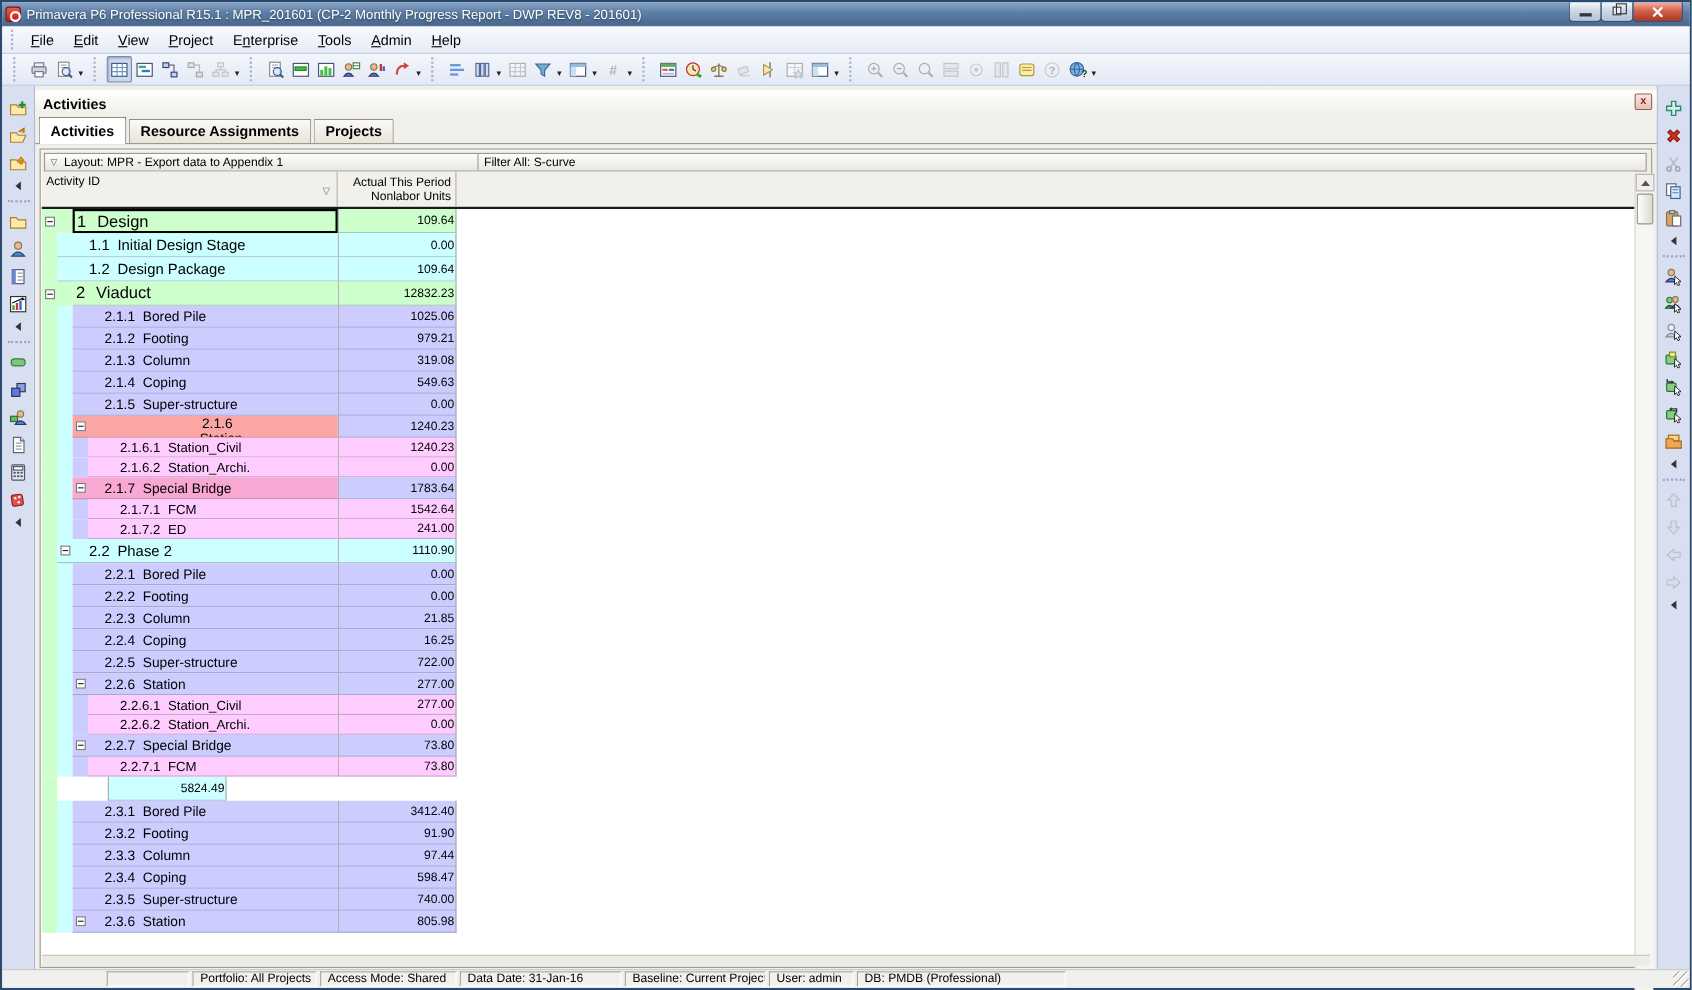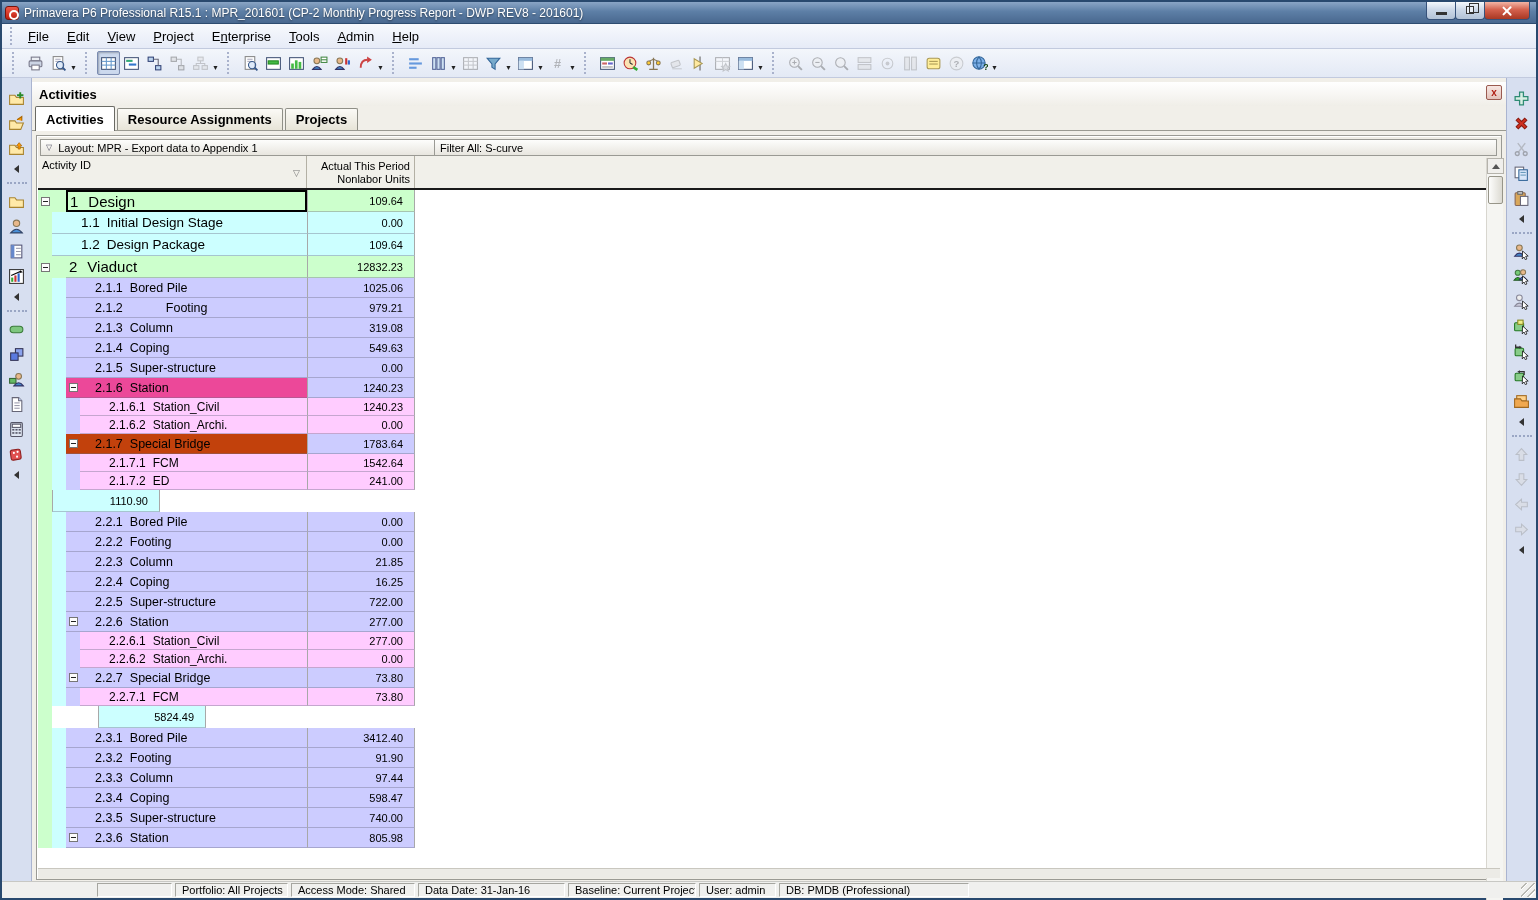--- a/index.html
+++ b/index.html
@@ -92,21 +92,21 @@
 
   .grid-body{position:absolute;left:1px;top:54px;width:1448px;height:684px;background:#fff;overflow:hidden;}
   .row{display:flex;width:377px;}
   .row.l0,.row.l1{height:22px;} .row.l2{height:20px;} .row.l3{height:18px;}
   .cell{display:flex;align-items:center;}
   .gutter{width:14px;flex:0 0 auto;justify-content:center;}
   .lead,.strip{width:14px;flex:0 0 auto;}
   .main{flex:1;position:relative;padding-left:29px;border-bottom:1px solid rgba(110,110,135,.4);white-space:nowrap;overflow:hidden;}
   .l0 .main{padding-left:3px;}
   .main.selected{border:2px solid #000;padding-left:2px;}
-  .val{width:108px;flex:0 0 auto;justify-content:flex-end;padding-right:11px;font-size:11px;
+  .val{width:108px;flex:0 0 auto;justify-content:flex-end;padding-right:1px;font-size:11px;
     border-left:1px solid #a8a8a8;border-right:1px solid #a8a8a8;border-bottom:1px solid rgba(110,110,135,.4);}
   .l0 .main{font-size:15px;} .l1 .main{font-size:13.5px;} .l2 .main{font-size:12.5px;} .l3 .main{font-size:12px;}
   .rid{margin-right:7px;} .l0 .rid{margin-right:10px;}
   .exp{width:9px;height:9px;border:1px solid #767676;background:#fcfcfc;position:relative;flex:0 0 auto;}
   .exp::after{content:"";position:absolute;left:1px;right:1px;top:3px;height:1px;background:#222;}
   .exp.abs{position:absolute;left:3px;top:calc(50% - 5px);}
 
   .vscroll{position:absolute;left:1449px;top:22px;width:17px;height:848px;background:#f5f5f2;
     border-left:1px solid #d8d6cf;}
   .vs-btn{position:absolute;left:0;width:17px;height:16px;background:#f0efec;border:1px solid #b5b3ab;
@@ -862,21 +862,21 @@
             <div class="cell strip" style="background: rgb(204, 255, 255);"></div>
             <div class="cell main" style="background: rgb(204, 204, 255);">
               <span class="rid">2.1.1</span>
               <span>Bored Pile</span>
             </div>
             <div class="cell val" style="background: rgb(204, 204, 255);">1025.06</div>
           </div>
           <div class="row l2">
             <div class="cell gutter" style="background: rgb(204, 255, 204);"></div>
             <div class="cell strip" style="background: rgb(204, 255, 255);"></div>
-            <div class="cell main" style="background: rgb(204, 204, 255); gap: 36px;">
+            <div class="cell main" style="background: rgb(204, 204, 255);">
               <span class="rid">2.1.2</span>
               <span>Footing</span>
             </div>
             <div class="cell val" style="background: rgb(204, 204, 255);">979.21</div>
           </div>
           <div class="row l2">
             <div class="cell gutter" style="background: rgb(204, 255, 204);"></div>
             <div class="cell strip" style="background: rgb(204, 255, 255);"></div>
             <div class="cell main" style="background: rgb(204, 204, 255);">
               <span class="rid">2.1.3</span>
@@ -898,21 +898,21 @@
             <div class="cell strip" style="background: rgb(204, 255, 255);"></div>
             <div class="cell main" style="background: rgb(204, 204, 255);">
               <span class="rid">2.1.5</span>
               <span>Super-structure</span>
             </div>
             <div class="cell val" style="background: rgb(204, 204, 255);">0.00</div>
           </div>
           <div class="row l2">
             <div class="cell gutter" style="background: rgb(204, 255, 204);"></div>
             <div class="cell strip" style="background: rgb(204, 255, 255);"></div>
-            <div class="cell main" style="background: #ec4899;">
+            <div class="cell main" style="background: #fca5a5; flex-direction: column;">
               <div class="exp abs"></div>
               <span class="rid">2.1.6</span>
               <span>Station</span>
             </div>
             <div class="cell val" style="background: rgb(204, 204, 255);">1240.23</div>
           </div>
           <div class="row l3">
             <div class="cell gutter" style="background: rgb(204, 255, 204);"></div>
             <div class="cell strip" style="background: rgb(204, 255, 255);"></div>
             <div class="cell strip" style="background: rgb(204, 204, 255);"></div>
@@ -928,21 +928,21 @@
             <div class="cell strip" style="background: rgb(204, 204, 255);"></div>
             <div class="cell main" style="background: rgb(255, 204, 255);">
               <span class="rid">2.1.6.2</span>
               <span>Station_Archi.</span>
             </div>
             <div class="cell val" style="background: rgb(255, 204, 255);">0.00</div>
           </div>
           <div class="row l2">
             <div class="cell gutter" style="background: rgb(204, 255, 204);"></div>
             <div class="cell strip" style="background: rgb(204, 255, 255);"></div>
-            <div class="cell main" style="background: #c2410c;">
+            <div class="cell main" style="background: #f9a8d4;">
               <div class="exp abs"></div>
               <span class="rid">2.1.7</span>
               <span>Special Bridge</span>
             </div>
             <div class="cell val" style="background: rgb(204, 204, 255);">1783.64</div>
           </div>
           <div class="row l3">
             <div class="cell gutter" style="background: rgb(204, 255, 204);"></div>
             <div class="cell strip" style="background: rgb(204, 255, 255);"></div>
             <div class="cell strip" style="background: rgb(204, 204, 255);"></div>
@@ -957,20 +957,25 @@
             <div class="cell strip" style="background: rgb(204, 255, 255);"></div>
             <div class="cell strip" style="background: rgb(204, 204, 255);"></div>
             <div class="cell main" style="background: rgb(255, 204, 255);">
               <span class="rid">2.1.7.2</span>
               <span>ED</span>
             </div>
             <div class="cell val" style="background: rgb(255, 204, 255);">241.00</div>
           </div>
           <div class="row l1">
             <div class="cell gutter" style="background: rgb(204, 255, 204);"></div>
+            <div class="cell main" style="background: rgb(204, 255, 255);">
+              <div class="exp abs"></div>
+              <span class="rid">2.2</span>
+              <span>Phase 2</span>
+            </div>
             <div class="cell val" style="background: rgb(204, 255, 255);">1110.90</div>
           </div>
           <div class="row l2">
             <div class="cell gutter" style="background: rgb(204, 255, 204);"></div>
             <div class="cell strip" style="background: rgb(204, 255, 255);"></div>
             <div class="cell main" style="background: rgb(204, 204, 255);">
               <span class="rid">2.2.1</span>
               <span>Bored Pile</span>
             </div>
             <div class="cell val" style="background: rgb(204, 204, 255);">0.00</div>

